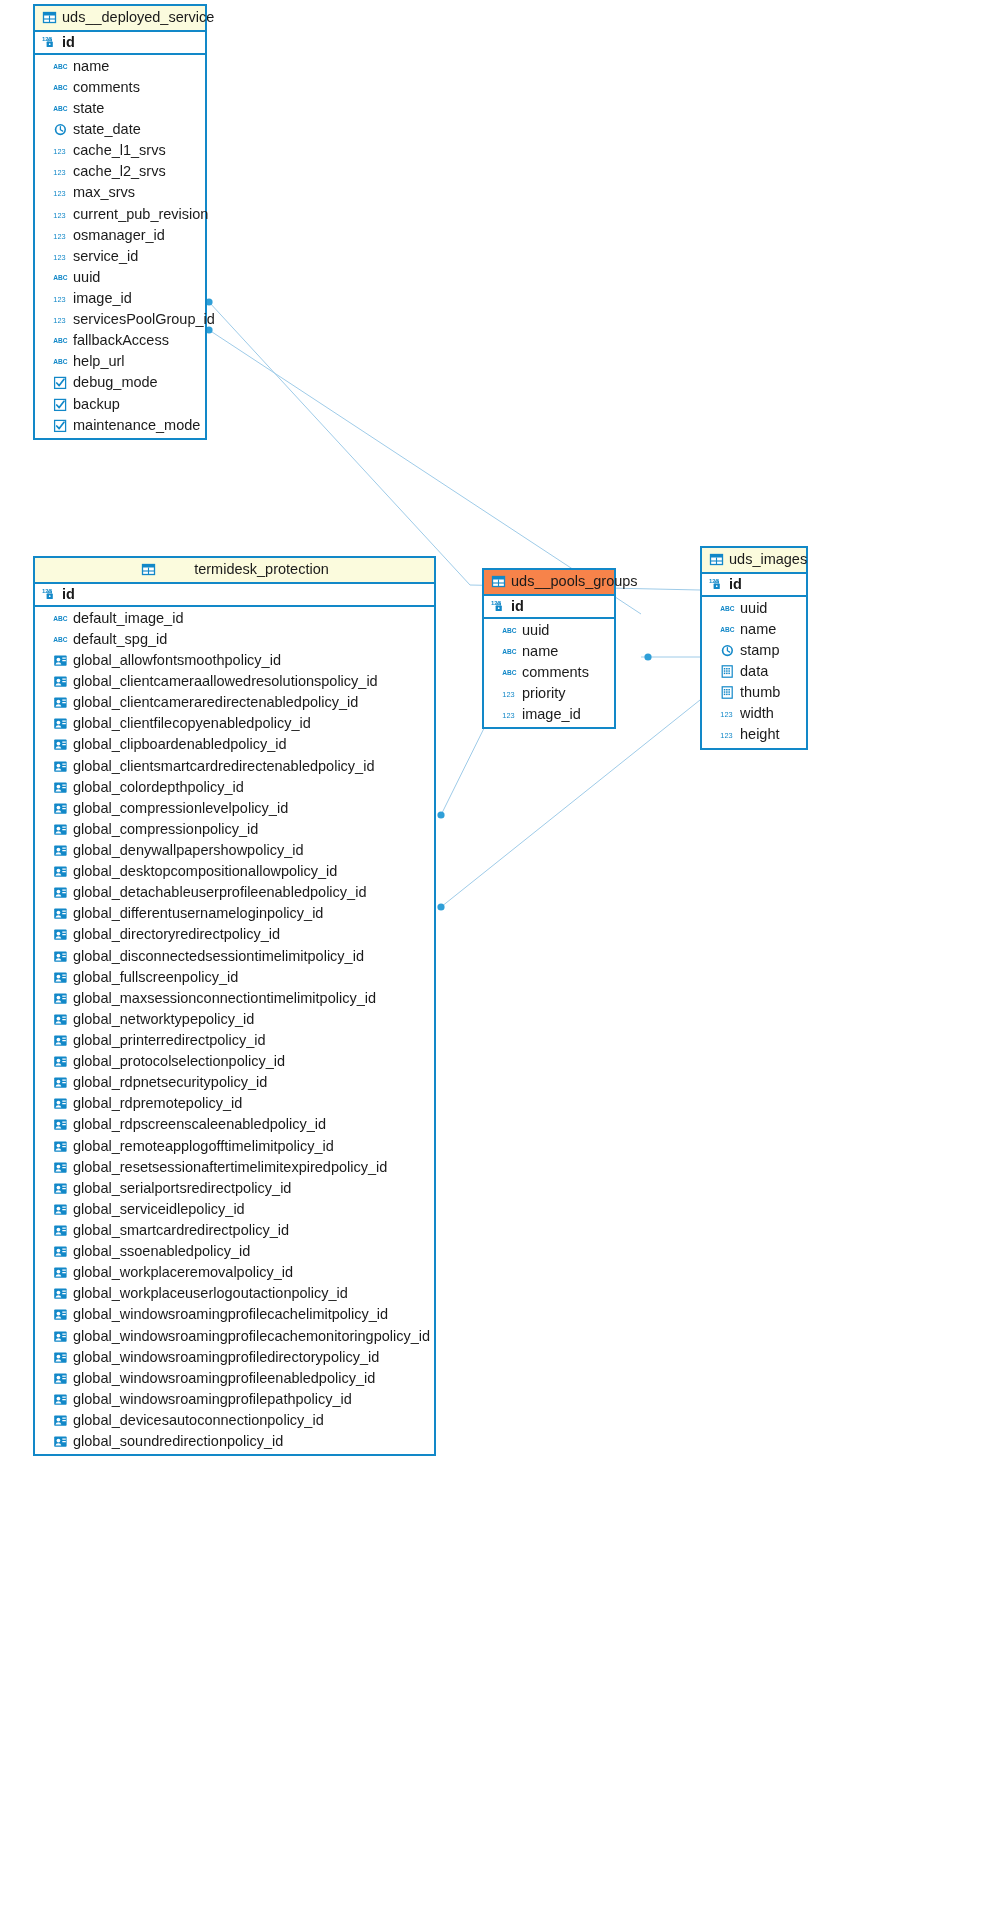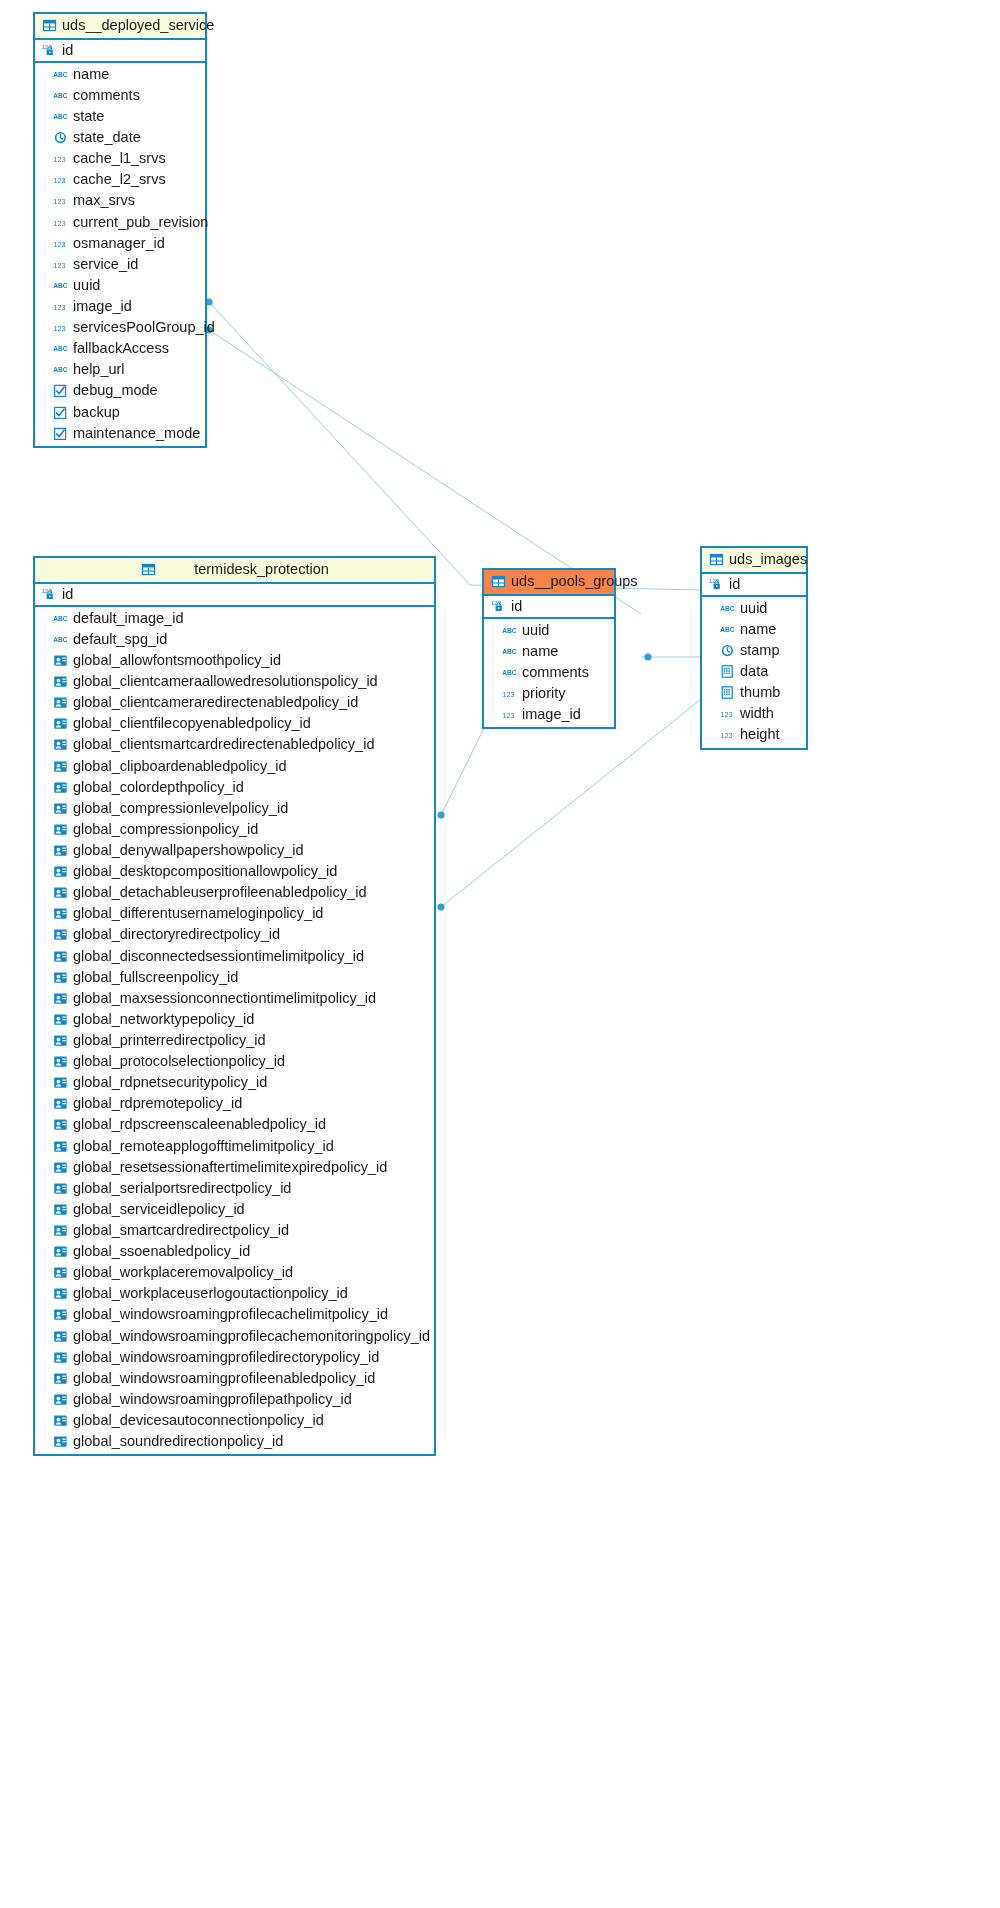--- a/index.html
+++ b/index.html
@@ -61,21 +61,21 @@
     display: flex;
     align-items: center;
     gap: 5px;
     padding: 2px 6px 2px 7px;
     font-size: 14.5px;
     color: #1a1a1a;
     line-height: 1.18;
     white-space: nowrap;
     box-sizing: border-box;
   }
-  .field.pk { font-weight: normal; text-align: center; }
+  .field.pk { font-weight: bold; text-align: center; }
 
   .fields-block { padding: 1px 0 2px 11px; }
 
   
   .ico {
     flex: 0 0 auto;
     width: 15px;
     height: 15px;
     display: inline-flex;
     align-items: center;
@@ -96,21 +96,21 @@
     <circle cx="209" cy="330" r="3.6" fill="#2f9fd8"></circle>
     <path d="M 441 815 L 498 700" fill="none" stroke="#9ecbe8" stroke-width="1"></path>
     <circle cx="441" cy="815" r="3.6" fill="#2f9fd8"></circle>
     <path d="M 441 907 L 700 700" fill="none" stroke="#9ecbe8" stroke-width="1"></path>
     <circle cx="441" cy="907" r="3.6" fill="#2f9fd8"></circle>
     <path d="M 641 657 L 700 657" fill="none" stroke="#9ecbe8" stroke-width="1"></path>
     <circle cx="648" cy="657" r="3.6" fill="#2f9fd8"></circle>
   </svg>
 
 <div id="entity-layer">
-    <div class="entity" style="left: 33px; top: 12px; width: 174px;">
+    <div class="entity" style="left: 33px; top: 4px; width: 174px;">
       <div class="entity-header">
         <span class="ico">
           <svg width="15" height="15" viewBox="0 0 15 15">
             <rect x="1.5" y="2.5" width="12" height="10" fill="#fff" stroke="#1288c8" stroke-width="1.3"></rect>
             <rect x="1.5" y="2.5" width="12" height="3" fill="#1288c8"></rect>
             <line x1="7.5" y1="5.5" x2="7.5" y2="12.5" stroke="#1288c8" stroke-width="1.1"></line>
             <line x1="1.5" y1="9" x2="13.5" y2="9" stroke="#1288c8" stroke-width="1.1"></line>
           </svg>
         </span>
         <span>uds__deployed_service</span>
@@ -373,33 +373,33 @@
         <div class="field">
           <span class="ico">
             <svg width="15" height="15" viewBox="0 0 15 15">
               <rect x="1.2" y="2.4" width="12.4" height="10.4" rx="0.8" fill="#1288c8"></rect>
               <circle cx="5.4" cy="6.6" r="1.85" fill="#fff"></circle>
               <path d="M2.5 11.6 a2.95 2.95 0 0 1 5.8 0 Z" fill="#fff"></path>
               <rect x="9.3" y="4.5" width="3.5" height="1.25" fill="#fff"></rect>
               <rect x="9.3" y="7.0" width="3.5" height="1.25" fill="#fff"></rect>
             </svg>
           </span>
+          <span class="lbl">global_clipboardenabledpolicy_id</span>
+        </div>
+        <div class="field">
+          <span class="ico">
+            <svg width="15" height="15" viewBox="0 0 15 15">
+              <rect x="1.2" y="2.4" width="12.4" height="10.4" rx="0.8" fill="#1288c8"></rect>
+              <circle cx="5.4" cy="6.6" r="1.85" fill="#fff"></circle>
+              <path d="M2.5 11.6 a2.95 2.95 0 0 1 5.8 0 Z" fill="#fff"></path>
+              <rect x="9.3" y="4.5" width="3.5" height="1.25" fill="#fff"></rect>
+              <rect x="9.3" y="7.0" width="3.5" height="1.25" fill="#fff"></rect>
+            </svg>
+          </span>
           <span class="lbl">global_clientsmartcardredirectenabledpolicy_id</span>
-        </div>
-        <div class="field">
-          <span class="ico">
-            <svg width="15" height="15" viewBox="0 0 15 15">
-              <rect x="1.2" y="2.4" width="12.4" height="10.4" rx="0.8" fill="#1288c8"></rect>
-              <circle cx="5.4" cy="6.6" r="1.85" fill="#fff"></circle>
-              <path d="M2.5 11.6 a2.95 2.95 0 0 1 5.8 0 Z" fill="#fff"></path>
-              <rect x="9.3" y="4.5" width="3.5" height="1.25" fill="#fff"></rect>
-              <rect x="9.3" y="7.0" width="3.5" height="1.25" fill="#fff"></rect>
-            </svg>
-          </span>
-          <span class="lbl">global_clipboardenabledpolicy_id</span>
         </div>
         <div class="field">
           <span class="ico">
             <svg width="15" height="15" viewBox="0 0 15 15">
               <rect x="1.2" y="2.4" width="12.4" height="10.4" rx="0.8" fill="#1288c8"></rect>
               <circle cx="5.4" cy="6.6" r="1.85" fill="#fff"></circle>
               <path d="M2.5 11.6 a2.95 2.95 0 0 1 5.8 0 Z" fill="#fff"></path>
               <rect x="9.3" y="4.5" width="3.5" height="1.25" fill="#fff"></rect>
               <rect x="9.3" y="7.0" width="3.5" height="1.25" fill="#fff"></rect>
             </svg>

